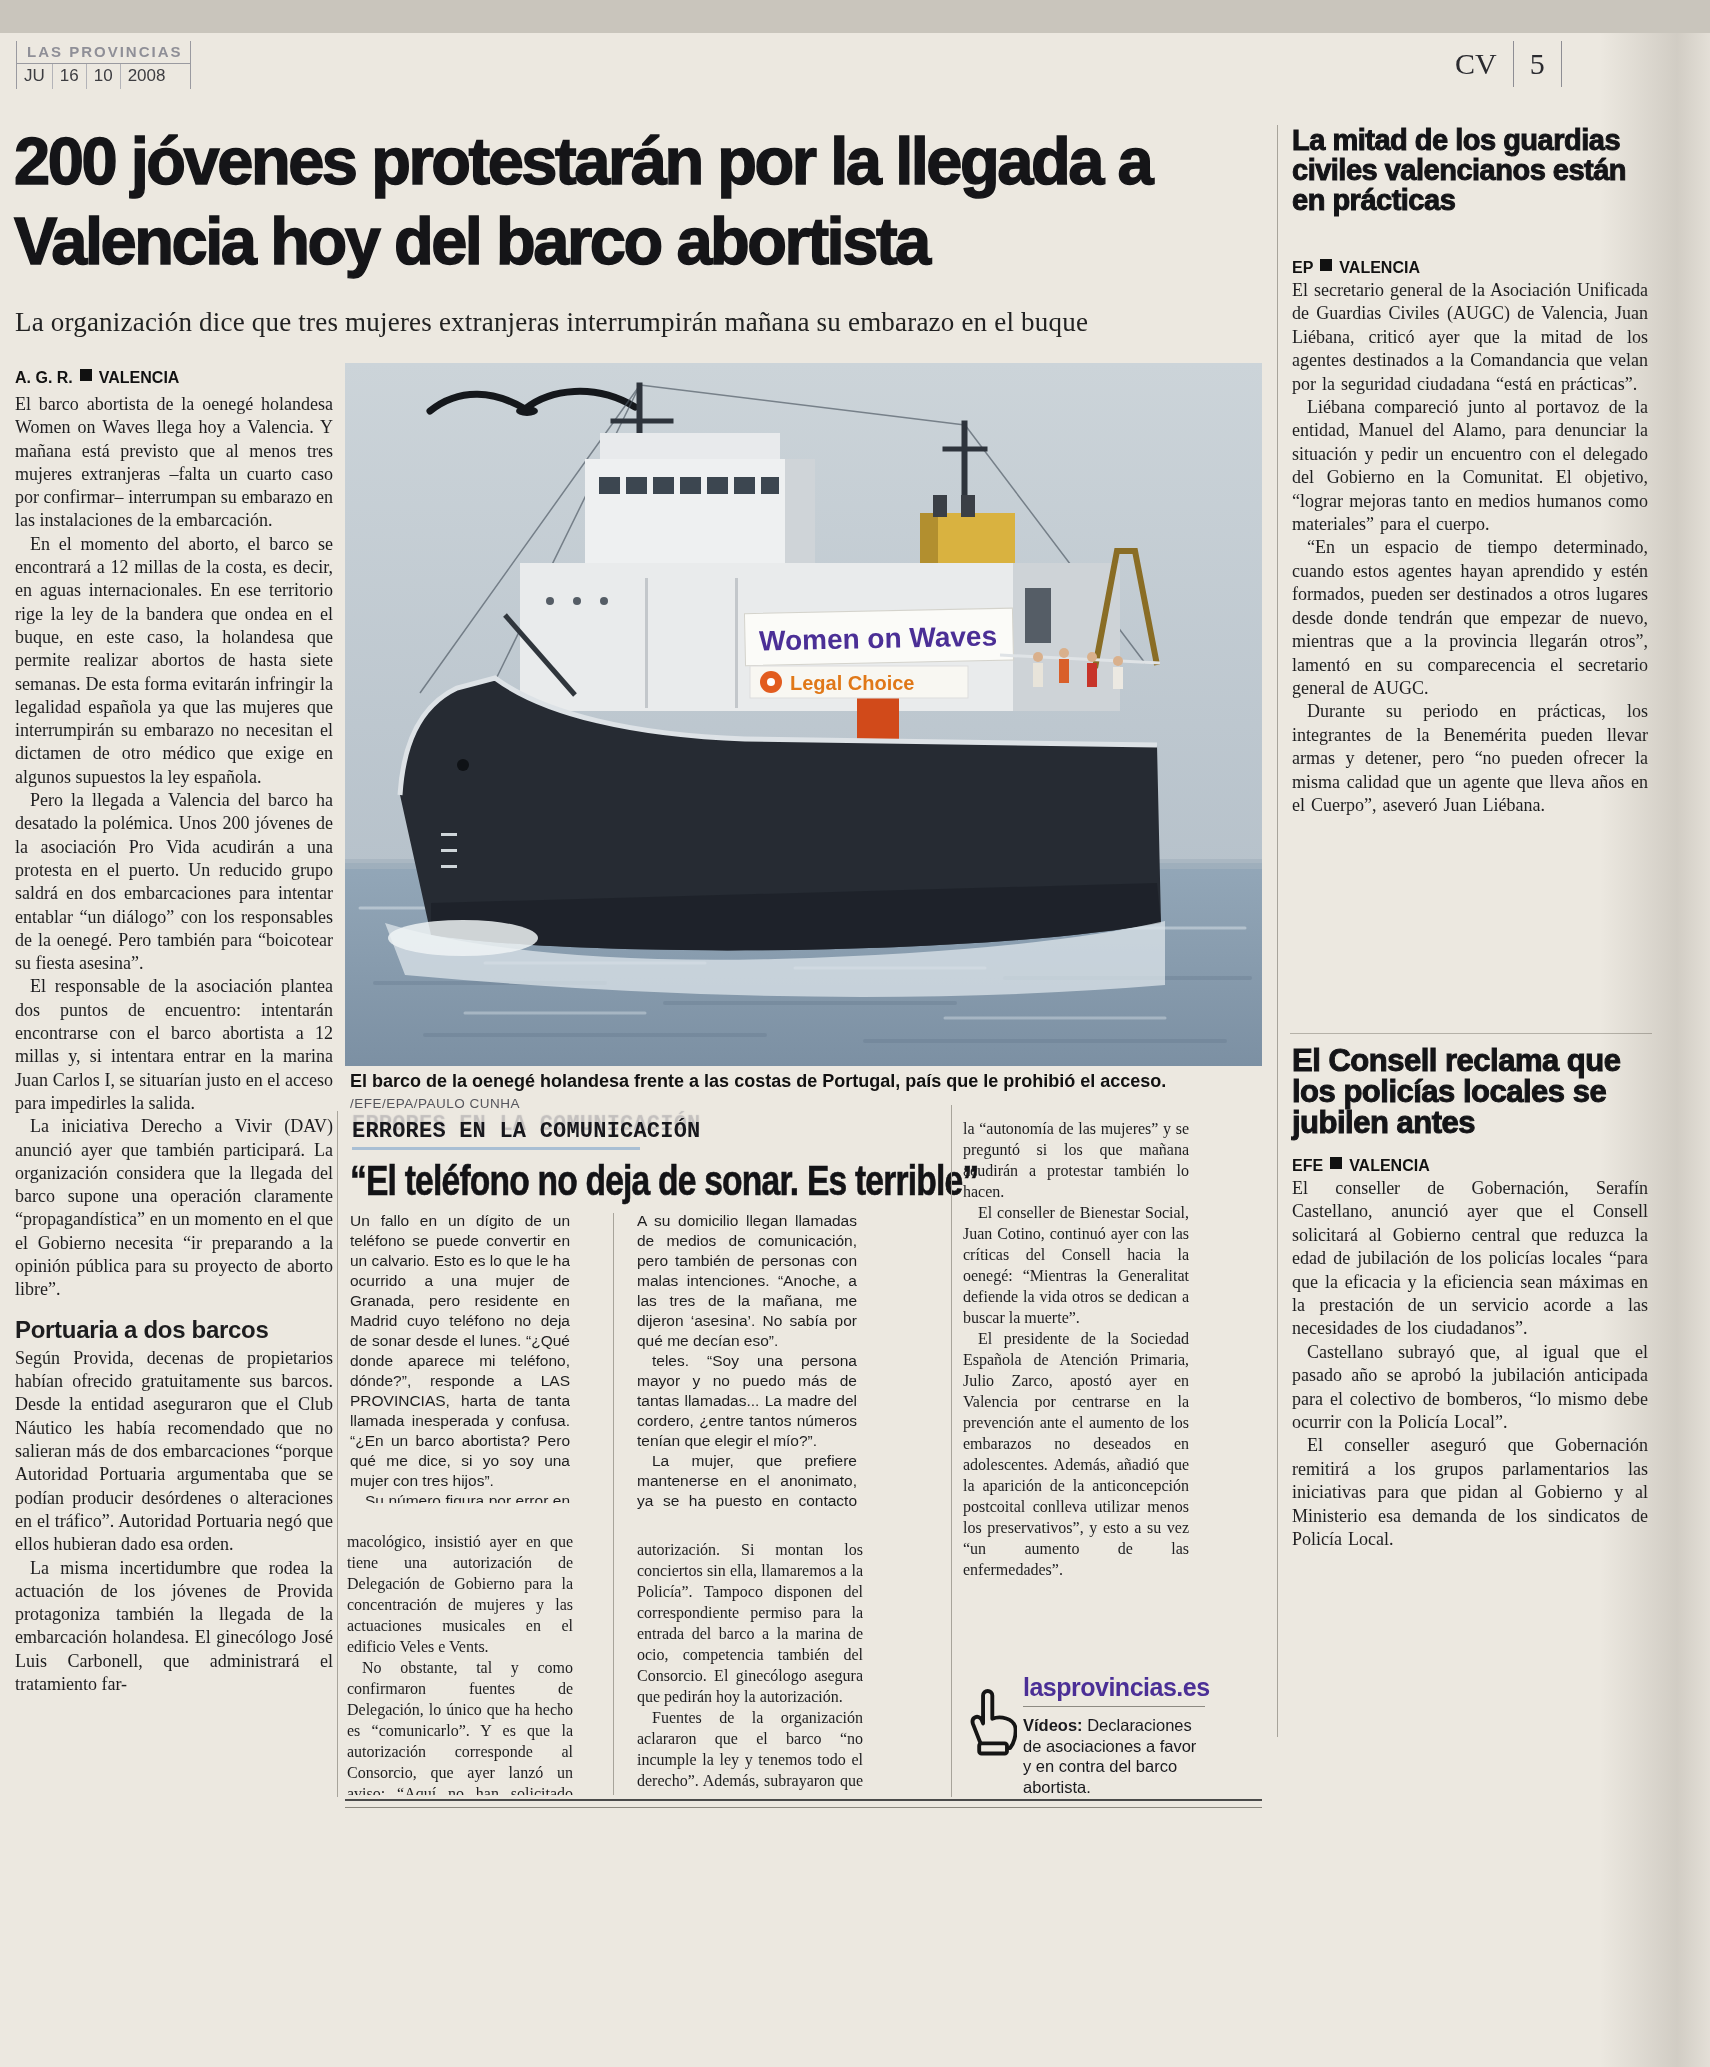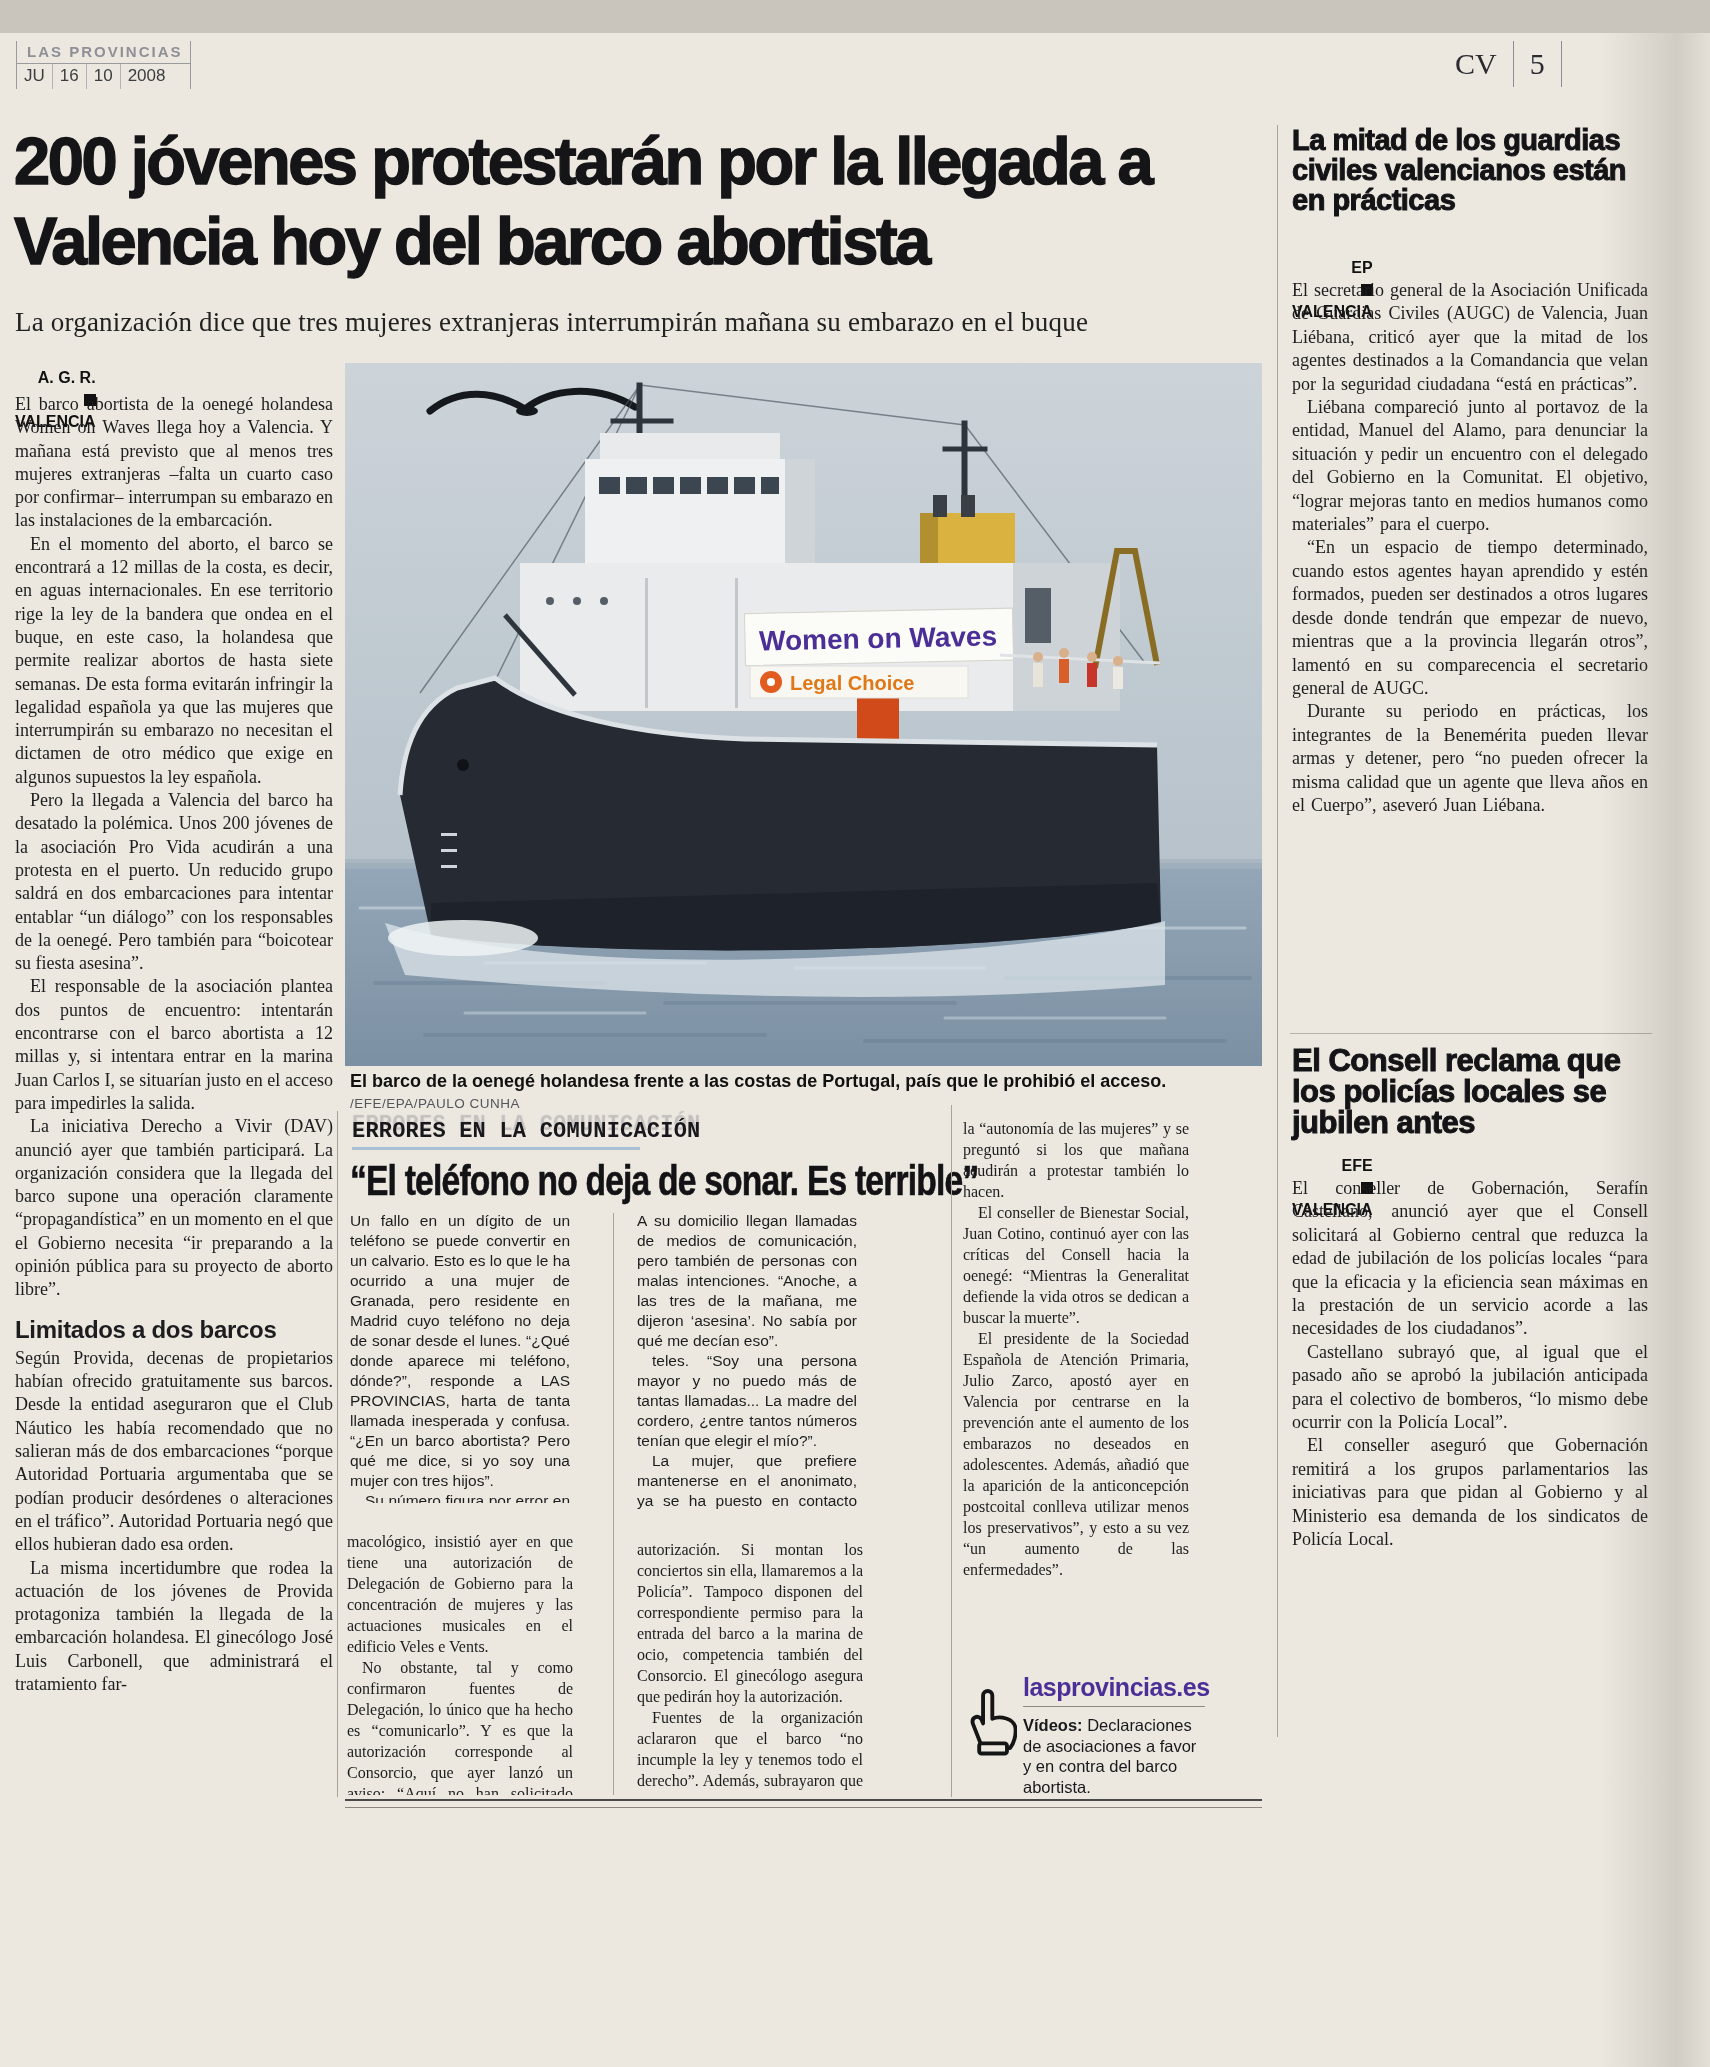--- a/index.html
+++ b/index.html
@@ -17,21 +17,21 @@
   .mast .daterow span{padding:2px 7px 3px;border-right:1px solid #b3b3b8;}
   .mast .daterow span:last-child{border-right:none;}
   .folio{left:1455px;top:8px;display:flex;align-items:center;font-size:30px;color:#2b2b30;}
   .folio .bar{width:1px;height:46px;background:#8e8e94;margin:0 16px;}
   
   .headline{left:14px;top:88px;width:1274px;font-family:"Liberation Sans",sans-serif;
         font-weight:bold;font-size:66px;line-height:80px;letter-spacing:-2.5px;color:#151518;
         -webkit-text-stroke:1.4px #151518;transform:scaleX(.985);transform-origin:left top;}
   .subhead{left:15px;top:274px;width:1260px;font-size:27px;font-weight:500;color:#222;letter-spacing:.2px;}
   .byline{font-family:"Liberation Sans",sans-serif;font-weight:bold;font-size:16px;color:#111;
-        display:flex;align-items:flex-end;gap:7px;flex-direction:column;}
+        display:flex;align-items:flex-start;gap:7px;}
   .byline .sq{width:12px;height:12px;background:#111;display:inline-block;}
   .byline .city{font-weight:bold;}
   
   .col{position:absolute;text-align:justify;overflow:hidden;}
   .col p{margin:0;}
   .col p + p{text-indent:15px;}
   .serif-main{font-size:18px;line-height:23.3px;}
   .serif-side{font-size:18px;line-height:23.4px;word-spacing:1.5px;}
   .serif-small{font-size:16px;line-height:21px;}
   .sans-col{font-family:"Liberation Sans",sans-serif;font-size:15.5px;line-height:20px;}
@@ -98,21 +98,21 @@
   </div>
 
   <div class="col serif-main" style="left:15px;top:360px;width:318px;height:1346px;">
     <div>
         <p>El barco abortista de la oenegé holandesa Women on Waves llega hoy a Valencia. Y mañana está previsto que al menos tres mujeres extranjeras –falta un cuarto caso por confirmar– interrumpan su embarazo en las instalaciones de la embarcación.</p>
         <p>En el momento del aborto, el barco se encontrará a 12 millas de la costa, es decir, en aguas internacionales. En ese territorio rige la ley de la bandera que ondea en el buque, en este caso, la holandesa que permite realizar abortos de hasta siete semanas. De esta forma evitarán infringir la legalidad española ya que las mujeres que interrumpirán su embarazo no necesitan el dictamen de otro médico que exige en algunos supuestos la ley española.</p>
         <p>Pero la llegada a Valencia del barco ha desatado la polémica. Unos 200 jóvenes de la asociación Pro Vida acudirán a una protesta en el puerto. Un reducido grupo saldrá en dos embarcaciones para intentar entablar “un diálogo” con los responsables de la oenegé. Pero también para “boicotear su fiesta asesina”.</p>
         <p>El responsable de la asociación plantea dos puntos de encuentro: intentarán encontrarse con el barco abortista a 12 millas y, si intentara entrar en la marina Juan Carlos I, se situarían justo en el acceso para impedirles la salida.</p>
         <p>La iniciativa Derecho a Vivir (DAV) anunció ayer que también participará. La organización considera que la llegada del barco supone una operación claramente “propagandística” en un momento en el que el Gobierno necesita “ir preparando a la opinión pública para su proyecto de aborto libre”.</p>
       </div>
-    <div class="crosshead">Limitados a dos barcos</div>
+    <div class="crosshead">Portuaria a dos barcos</div>
     <div>
         <p>Según Provida, decenas de propietarios habían ofrecido gratuitamente sus barcos. Desde la entidad aseguraron que el Club Náutico les había recomendado que no salieran más de dos embarcaciones “porque Autoridad Portuaria argumentaba que se podían producir desórdenes o alteraciones en el tráfico”. Autoridad Portuaria negó que ellos hubieran dado esa orden.</p>
         <p>La misma incertidumbre que rodea la actuación de los jóvenes de Provida protagoniza también la llegada de la embarcación holandesa. El ginecólogo José Luis Carbonell, que administrará el tratamiento far-</p>
       </div>
   </div>
 
   <div class="abs photo">
     <svg width="917" height="703" viewBox="0 0 917 703">
       <defs>
         <linearGradient id="sky" x1="0" y1="0" x2="0" y2="1">

